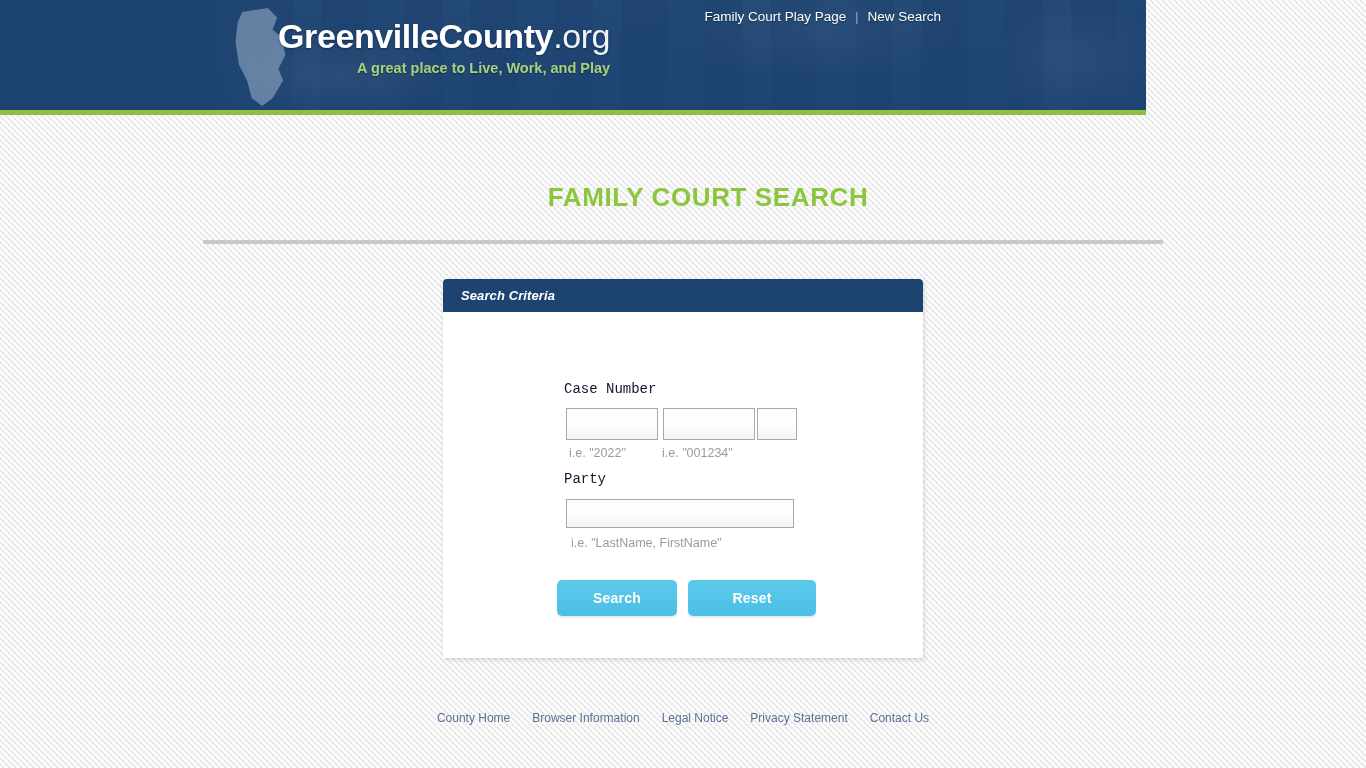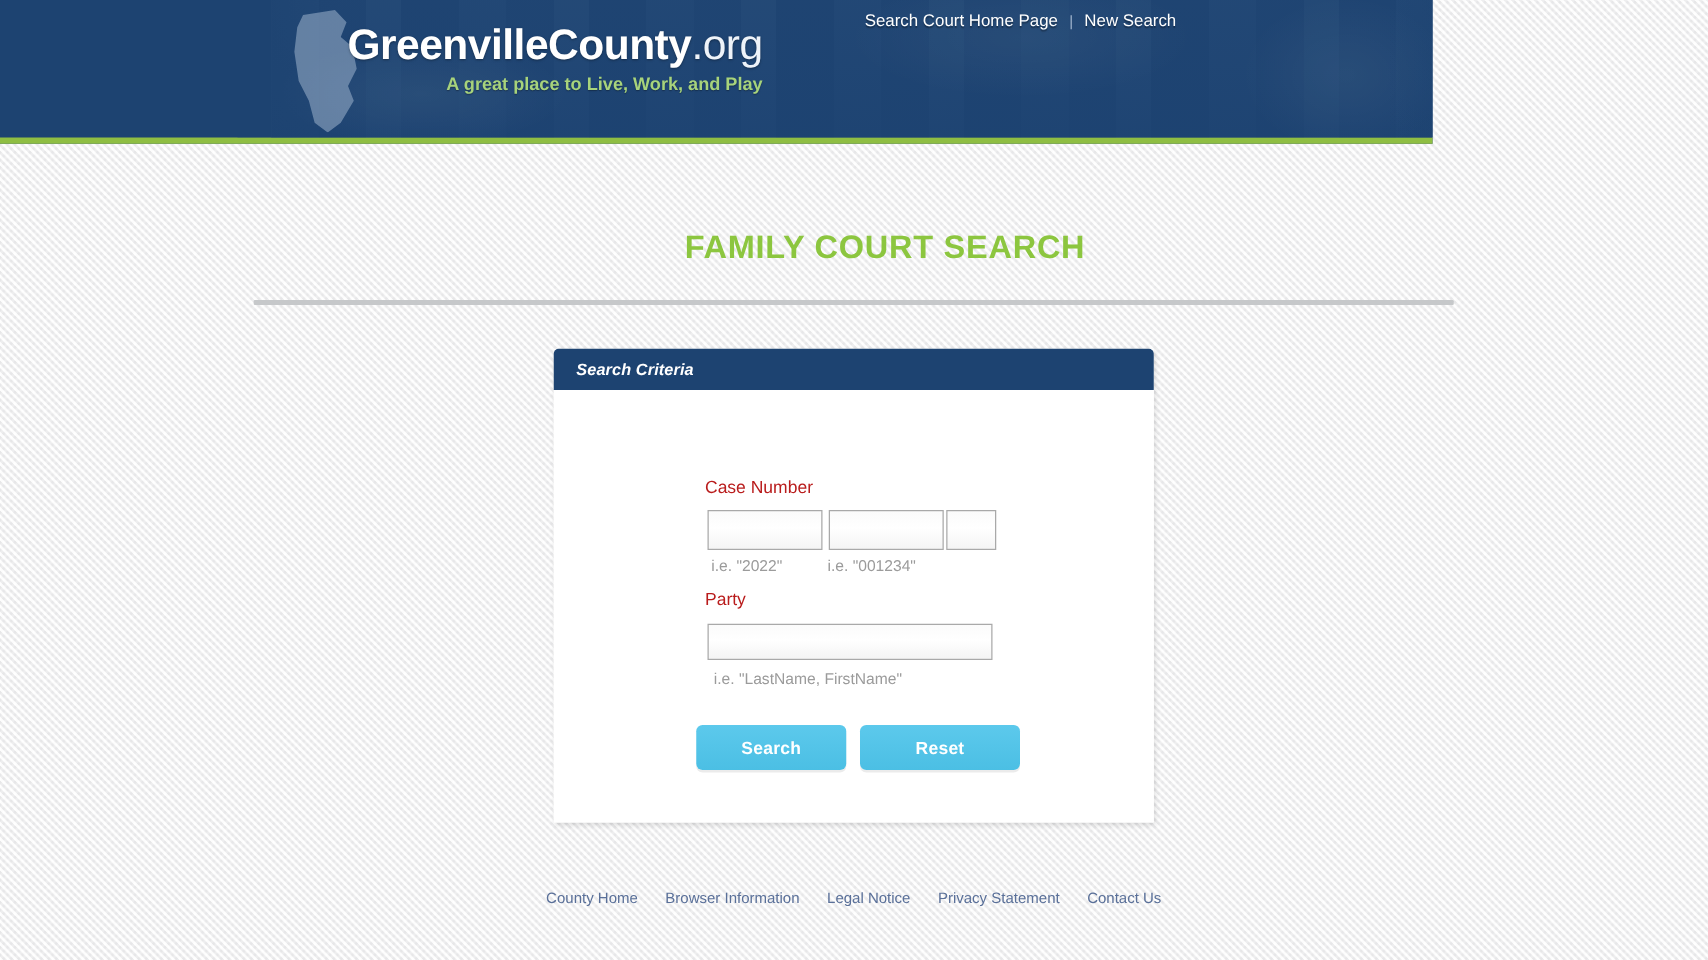--- a/index.html
+++ b/index.html
@@ -121,21 +121,21 @@
     letter-spacing: 0.1px;
   }
   #card-body {
     position: relative;
     height: 346px;
     background: #ffffff;
   }
 
   .field-label {
     position: absolute;
-    font-size: 14px; color: #b91c1c;
+    font-size: 14px; color: #0f172a; font-family: Liberation Mono, monospace;
   }
   .hint {
     position: absolute;
     font-size: 12.5px; color: #9b9b9b;
   }
   .txtbox {
     position: absolute;
     border: 1px solid #a9a9a9;
     background: linear-gradient(180deg, #fbfbfb 0%, #ffffff 45%, #f4f4f4 100%);
     font-family: "Liberation Sans", sans-serif;
@@ -196,21 +196,21 @@
   <div class="hdr-fade-l"></div>
   <div class="hdr-fade-r"></div>
   <div class="county-shape"></div>
 
   <div id="brand-block">
     <div id="brand-title"><span>GreenvilleCounty</span><span class="tld">.org</span></div>
     <div id="brand-tagline">A great place to Live, Work, and Play</div>
   </div>
 
   <div id="header-nav">
-    <a href="#">Search Court Home Page</a><span class="sep">|</span><a href="#">New Search</a>
+    <a href="#">Family Court Play Page</a><span class="sep">|</span><a href="#">New Search</a>
   </div>
 </div>
 
 <div id="page-title">FAMILY COURT SEARCH</div>
 <div id="title-rule"></div>
 
 <div id="search-card">
   <div id="card-header">
     <span id="card-header-title">Search Criteria</span>
   </div>

